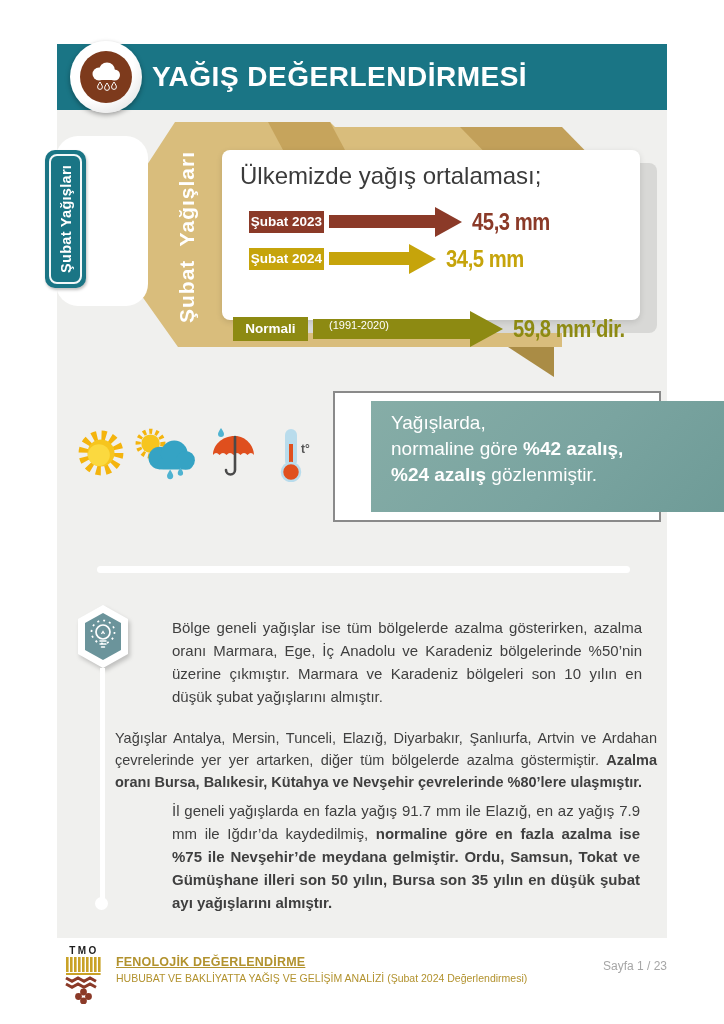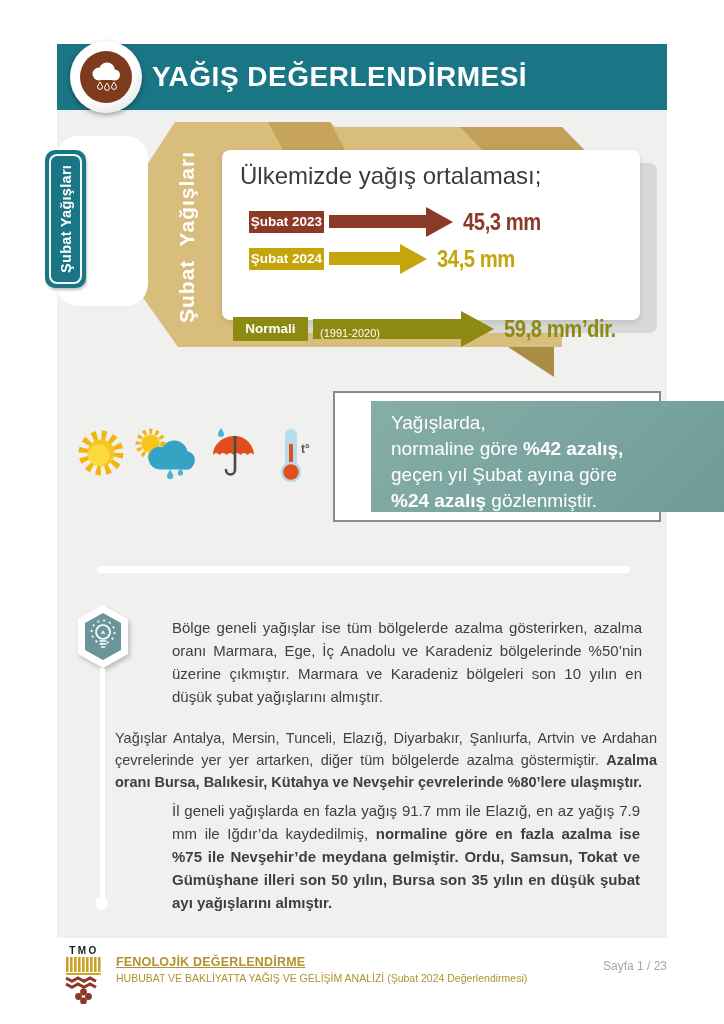--- a/index.html
+++ b/index.html
@@ -45,21 +45,21 @@
   .bar-row .bar-label{width:75px;text-align:center;color:#fff;font-weight:700;font-size:13.5px;
     margin-right:5px;display:inline-block;}
   .row-sm{height:31px;}
   .row-sm .bar-label{line-height:22px;height:22px;margin-left:16px;}
   .row-sm .bar-body{height:13px;}
   .row-sm .bar-head{width:0;height:0;border-top:15px solid transparent;border-bottom:15px solid transparent;border-left:27px solid #000;}
   .row-lg{height:37px;}
   .row-lg .bar-label{line-height:24px;height:24px;}
   .row-lg .bar-body{height:20px;}
   .row-lg .bar-head{width:0;height:0;border-top:18px solid transparent;border-bottom:18px solid transparent;border-left:33px solid #000;}
-  .bar-body{display:flex;align-items:flex-end;}
+  .bar-body{display:flex;align-items:flex-start;padding-left:9px;}
   .bar-note{color:#fff;font-size:11px;font-style:normal;padding-left:7px;white-space:nowrap;}
   .bar-value{display:inline-block;margin-left:10px;font-size:23px;font-weight:800;
     letter-spacing:-.5px;transform:scaleX(.88) scaleY(1.08);transform-origin:left center;white-space:nowrap;}
 
   
   .icon-box{display:flex;align-items:center;justify-content:center;}
 
   
   .summary-outer{left:333px;top:391px;width:328px;height:131px;background:#fff;border:2px solid #8a8a8a;box-sizing:border-box;}
   .summary-inner{left:343px;top:401px;width:360px;height:111px;
@@ -186,21 +186,20 @@
     <circle cx="17" cy="46" r="9" fill="#e0501e" stroke="#b9dcec" stroke-width="2.5"></circle>
     <text x="27" y="27" font-size="12" font-weight="bold" fill="#555" font-family="Liberation Sans, sans-serif">t°</text>
   </svg>
 </div>
 
 <div class="abs summary-outer"></div>
 <div class="abs summary-inner">
   <div class="summary-text">
       <div><span>Yağışlarda,</span></div>
       <div><span>normaline göre </span><span class="b">%42 azalış,</span></div>
-      <div><span>geçen yıl Şubat ayına göre</span></div>
       <div><span class="b">%24 azalış</span><span> gözlenmiştir.</span></div>
     </div>
 </div>
 
 <div class="abs divider"></div>
 
 <div class="abs hexagon">
   <svg width="56" height="66" viewBox="0 0 56 66">
     <polygon points="28,1 53,15 53,50 28,64 3,50 3,15" fill="#ffffff"></polygon>
     <polygon points="28,9 46,19 46,46 28,56 10,46 10,19" fill="#6b949b"></polygon>

